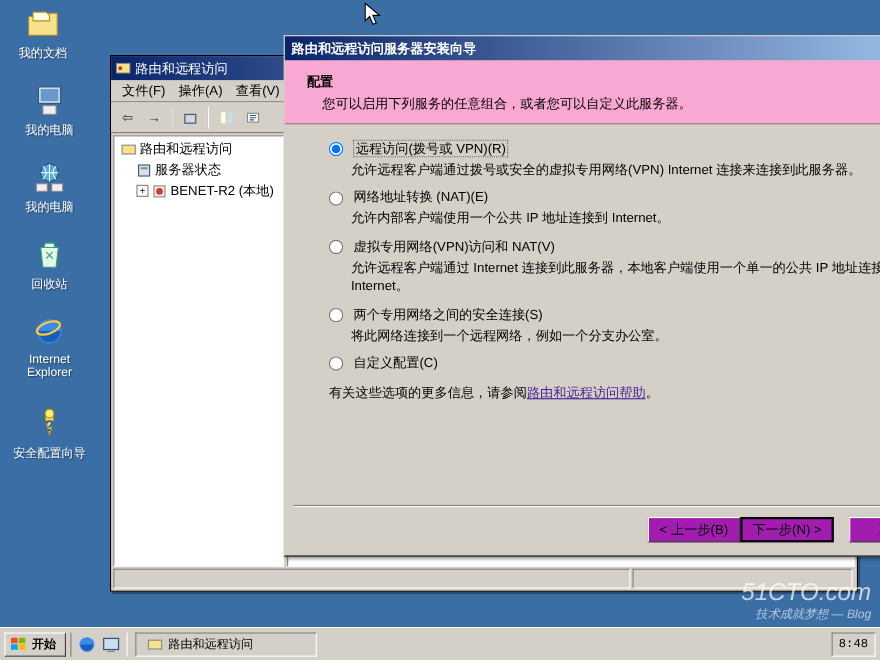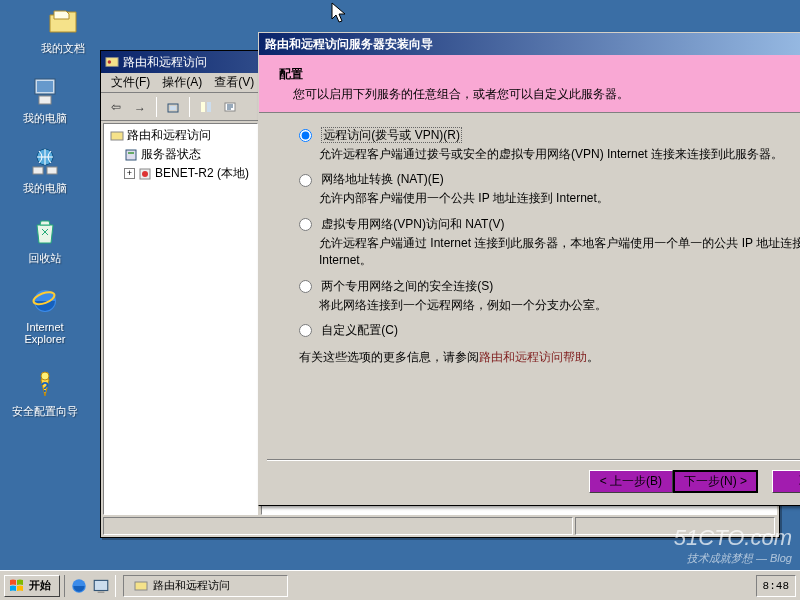--- a/index.html
+++ b/index.html
@@ -60,21 +60,21 @@
 .wizard-header .wtxt b { font-weight:bold; display:block; margin-bottom:3px;}
 .wizard-header .wimg { position:absolute; right:10px; top:6px; width:48px; height:44px; background:#1a1a2e; display:flex; align-items:center; justify-content:center;}
 .wimg svg { width:40px; height:34px;}
 .wizard-body { padding: 14px 26px 6px 40px; font-size:12px; }
 .radiogrp { margin-bottom: 8px; }
 .radiogrp label { display:block; margin-bottom:2px; cursor:pointer;}
 .radiogrp label input { margin-right:6px; vertical-align:middle;}
 .radiogrp .desc { color:#000; padding-left:20px; line-height:1.45; margin-bottom:2px;}
 .radiogrp .sel .rlabel { border:1px dotted #666; padding:0 1px;margin-top:37px;}
 .helpline { margin-top: 10px; padding-left: 0; }
-.helpline a { color:#7f1d1d; cursor:pointer;}
+.helpline a { color:#4c1d95; text-decoration:underline; cursor:pointer;}
 .wizard-separator { position:absolute; left:8px; right:8px; bottom:44px; height:2px; border-top:1px solid #808080; border-bottom:1px solid #fff;}
 .wizard-buttons { position:absolute; right:16px; bottom:12px; display:flex; gap:0;}
 .wbtn {
   height:23px; min-width:78px; padding:0 10px; font-size:12px; background:#a21caf;
   border:1px solid; border-color:#fff #404040 #404040 #fff; cursor:pointer; display:inline-flex; align-items:center; justify-content:center;
 }
 .wbtn.default { border:2px solid #000; padding:0 9px; height:23px;}
 
 
 .taskbar {
@@ -98,21 +98,21 @@
 
 
 .watermark { position:absolute; right:8px; bottom:34px; color:rgba(255,255,255,.7); font-size:22px; font-style:italic; font-family: Georgia, serif;}
 .watermark small { display:block; font-size:11px; text-align:right; color:rgba(255,255,255,.6);}
 
 .cursor-arrow { position:absolute; left:331px; top:2px; pointer-events:none; }
 </style>
 </head>
 <body>
 
-<div class="desktop-icon" style="left:28px; top:5px">
+<div class="desktop-icon" style="left:4px; top:5px">
   <div class="ico">
     <svg viewBox="0 0 32 32">
         <path fill="#f5e28a" stroke="#b08d2a" d="M3 10h10l3-3h13v20H3z"></path>
         <path fill="#fffde6" stroke="#b08d2a" d="M7 6h12l3 3v5H7z"></path>
       </svg>
   </div>
   <span>我的文档</span>
 </div>
 <div class="desktop-icon" style="left:10px; top:75px">
   <div class="ico">

